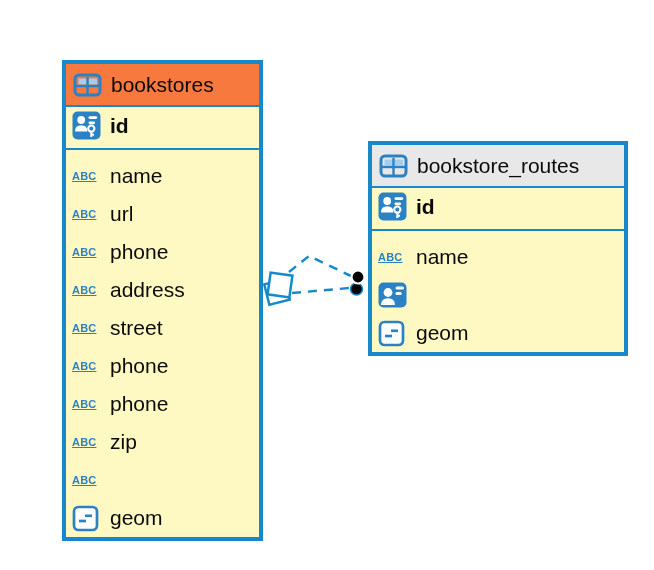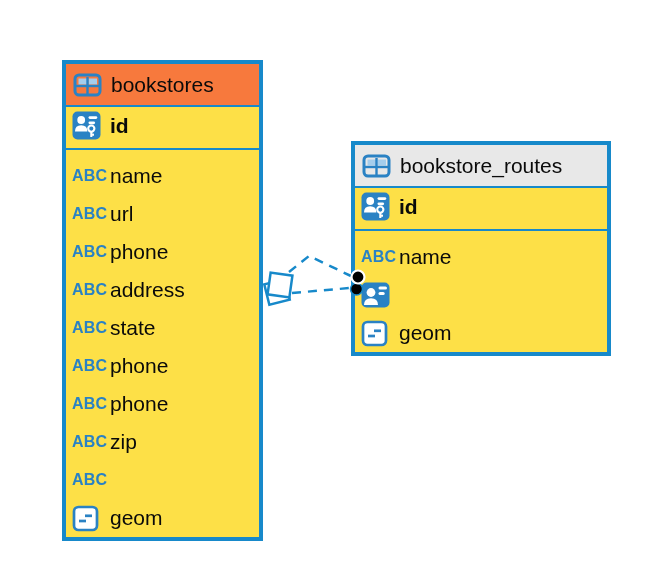--- a/index.html
+++ b/index.html
@@ -14,21 +14,21 @@
     font-family: "Liberation Sans", sans-serif;
     color: #0a0a0a;
     overflow: hidden;
   }
   #diagram-canvas {
     position: absolute;
     inset: 0;
   }
   .table-card {
     position: absolute;
-    background: #fde047;
+    background: #fef9c3;
     border: 4px solid var(--accent-blue, #1789ca);
     box-sizing: border-box;
     z-index: 1;
   }
   .table-header {
     display: flex;
     align-items: center;
     height: 43px;
     padding: 0 10px 0 7px;
     border-bottom: 2.5px solid var(--accent-blue, #1789ca);
@@ -62,25 +62,26 @@
     display: inline-flex;
     align-items: center;
     justify-content: flex-start;
     width: 32px;
     min-width: 32px;
     margin-right: 6px;
   }
   .icon-slot svg { display: block; }
   .abc-glyph {
     font-family: "Liberation Sans", sans-serif;
-    font-size: 16px;
+    font-size: 11px;
     font-weight: 800;
     letter-spacing: 0.2px;
     color: var(--icon-blue, #2a82c4);
     line-height: 1;
+    text-decoration: underline;
   }
   .label-text {
     white-space: nowrap;
   }
   #relationship-layer {
     position: absolute;
     inset: 0;
     z-index: 3;
     pointer-events: none;
   }
@@ -140,21 +141,21 @@
       <div class="column-row">
         <span class="icon-slot">
           <span class="abc-glyph">ABC</span>
         </span>
         <span class="label-text">address</span>
       </div>
       <div class="column-row">
         <span class="icon-slot">
           <span class="abc-glyph">ABC</span>
         </span>
-        <span class="label-text">state</span>
+        <span class="label-text">street</span>
       </div>
       <div class="column-row">
         <span class="icon-slot">
           <span class="abc-glyph">ABC</span>
         </span>
         <span class="label-text">phone</span>
       </div>
       <div class="column-row">
         <span class="icon-slot">
           <span class="abc-glyph">ABC</span>
@@ -177,21 +178,21 @@
           <svg width="27" height="27" viewBox="0 0 27 27">
             <rect x="2" y="2" width="23" height="23" rx="4.5" fill="#fff" stroke="#2a82c4" stroke-width="2.7"></rect>
             <line x1="13" y1="10.8" x2="20" y2="10.8" stroke="#2a82c4" stroke-width="2.7"></line>
             <line x1="7" y1="16" x2="14" y2="16" stroke="#2a82c4" stroke-width="2.7"></line>
           </svg>
         </span>
         <span class="label-text">geom</span>
       </div>
     </div>
   </div>
-<div class="table-card" style="left: 351px; top: 141px; width: 260px;">
+<div class="table-card" style="left: 368px; top: 141px; width: 260px;">
     <div class="table-header" style="background: rgb(232, 232, 232);">
       <span class="icon-slot">
         <svg width="29" height="24" viewBox="0 0 29 24">
           <rect x="5.5" y="5.5" width="8.5" height="6" fill="#a5cdec"></rect>
           <rect x="15.5" y="5.5" width="8.5" height="6" fill="#a5cdec"></rect>
           <rect x="2" y="2" width="25" height="20" rx="4" fill="none" stroke="#2a82c4" stroke-width="3"></rect>
           <line x1="3" y1="13" x2="26" y2="13" stroke="#2a82c4" stroke-width="2.4"></line>
           <line x1="14.5" y1="4" x2="14.5" y2="21" stroke="#2a82c4" stroke-width="2.4"></line>
         </svg>
       </span>

